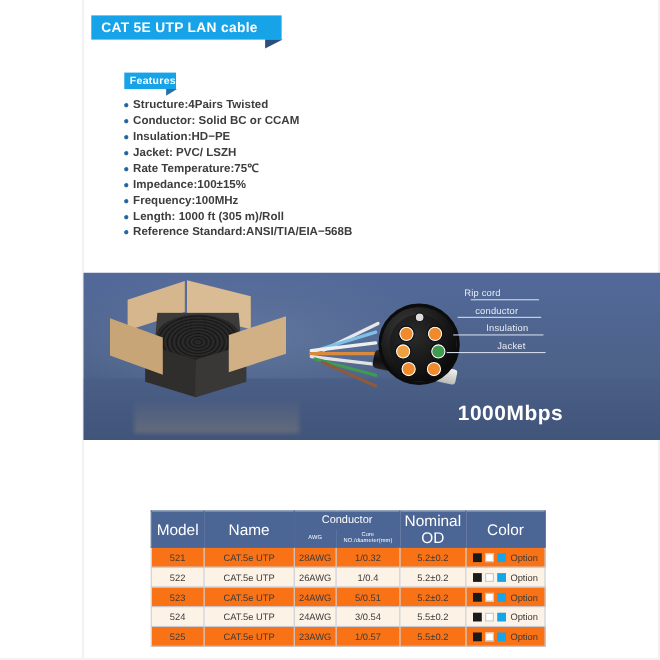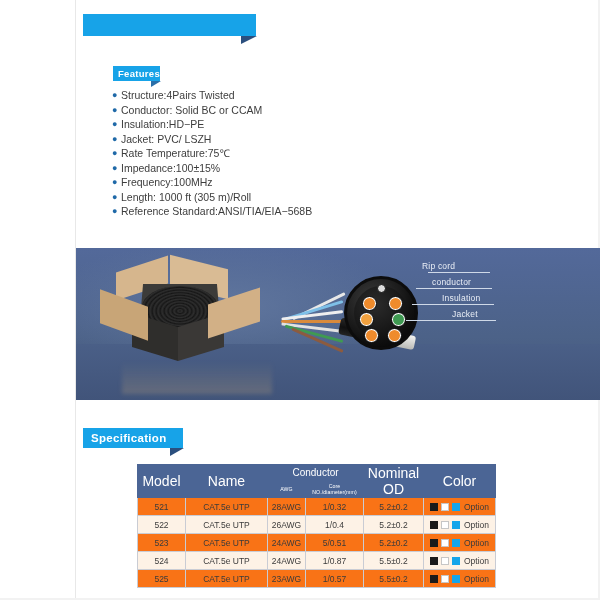--- a/index.html
+++ b/index.html
@@ -129,21 +129,21 @@
     color: #3d3d3d;
     white-space: nowrap;
   }
   .feat-bullet {
     width: 9px;
     flex: 0 0 9px;
     color: #1f69a8;
     font-size: 9px;
     line-height: 14.5px;
   }
-  .feat-text { flex: 1; }
+  .feat-text { flex: 1; font-weight: bold; }
   .feat-cont {
     padding-left: 9px;
     line-height: 14.5px;
     font-size: 10.5px;
     white-space: nowrap;
   }
 
   
   .photo-band {
     position: absolute;
@@ -395,20 +395,21 @@
 </head>
 <body>
 
 <div class="page">
 
   <div class="gutter-line"></div>
   <div class="edge-right"></div>
   <div class="edge-bottom"></div>
 
   <div class="ribbon ribbon-title">
+    <span>CAT 5E UTP LAN cable</span>
     <span class="tail"></span>
   </div>
 
   <div class="ribbon ribbon-features">
     <span>Features</span>
     <span class="tail"></span>
   </div>
 
   <div class="features">
     <div class="feat-row">
@@ -503,26 +504,23 @@
     <div class="leader" style="left:352px; top:24px;  width:62px;"></div>
     <div class="leader" style="left:340px; top:40px;  width:76px;"></div>
     <div class="leader" style="left:336px; top:56px;  width:82px;"></div>
     <div class="leader" style="left:330px; top:72px;  width:90px;"></div>
 
     <div class="callout" style="left:346px; top:13px;">Rip cord</div>
     <div class="callout" style="left:356px; top:29px;">conductor</div>
     <div class="callout" style="left:366px; top:45px;">Insulation</div>
     <div class="callout" style="left:376px; top:61px;">Jacket</div>
 
+    <div class="mbps">1000Mbps</div>
   </div>
 
-  <div class="ribbon ribbon-spec">
-    <span>Specification</span>
-    <span class="tail"></span>
-  </div>
 
   <table class="spec-table">
     <colgroup>
       <col style="width:48px">
       <col style="width:82px">
       <col style="width:38px">
       <col style="width:58px">
       <col style="width:60px">
       <col style="width:72px">
     </colgroup>
@@ -582,21 +580,21 @@
             <span class="sw sw-white"></span>
             <span class="sw sw-blue"></span>
             <span class="opt-label">Option</span>
           </div>
         </td>
       </tr>
       <tr class="row-even">
         <td>524</td>
         <td>CAT.5e UTP</td>
         <td>24AWG</td>
-        <td>1/0.87</td>
+        <td>3/0.54</td>
         <td>5.5±0.2</td>
         <td>
           <div class="color-cell">
             <span class="sw sw-black"></span>
             <span class="sw sw-white"></span>
             <span class="sw sw-blue"></span>
             <span class="opt-label">Option</span>
           </div>
         </td>
       </tr>

